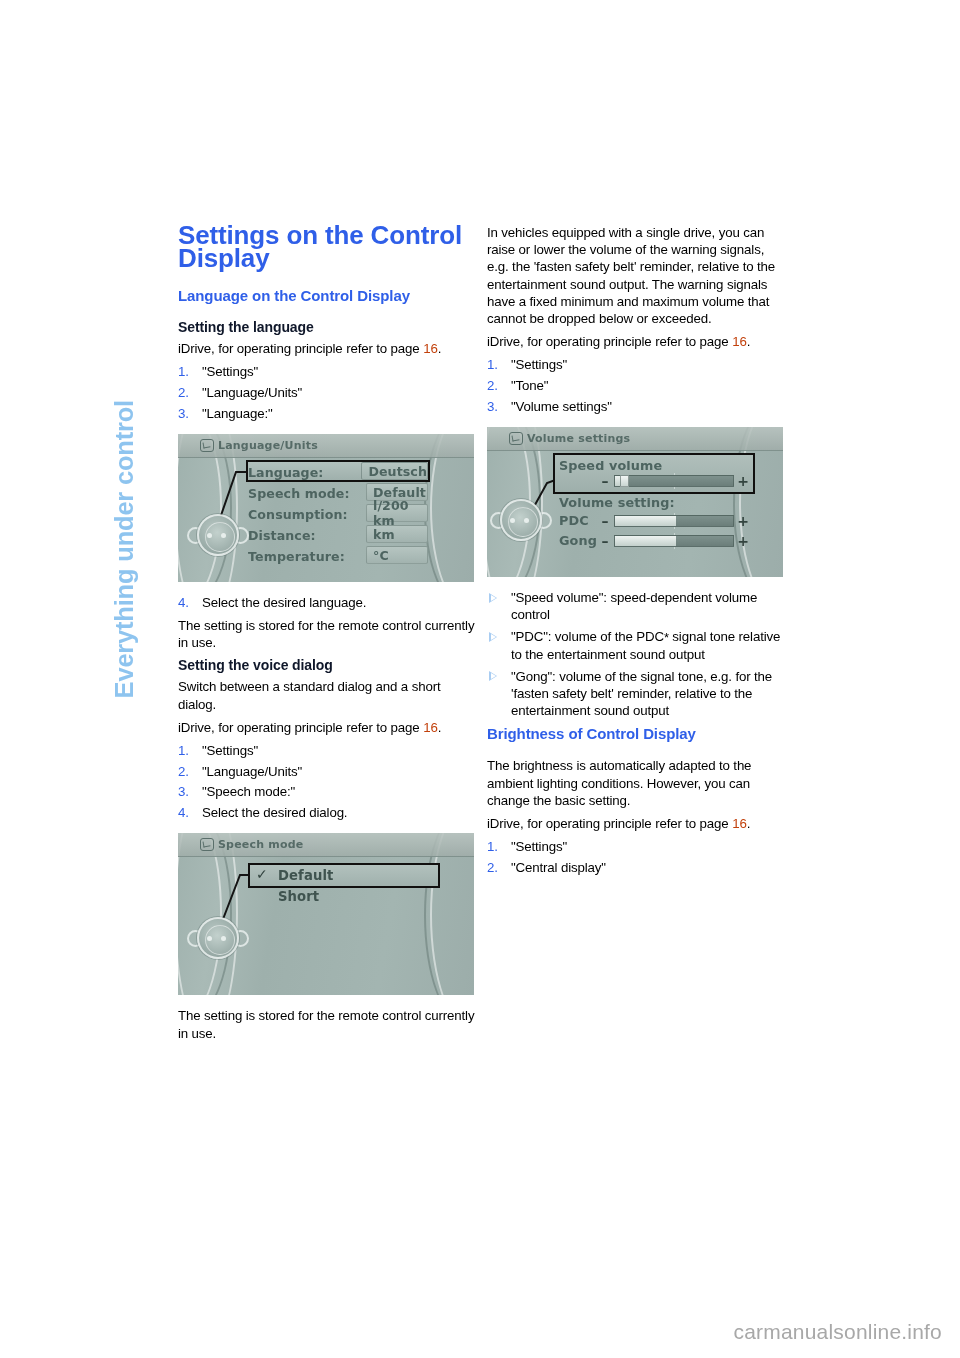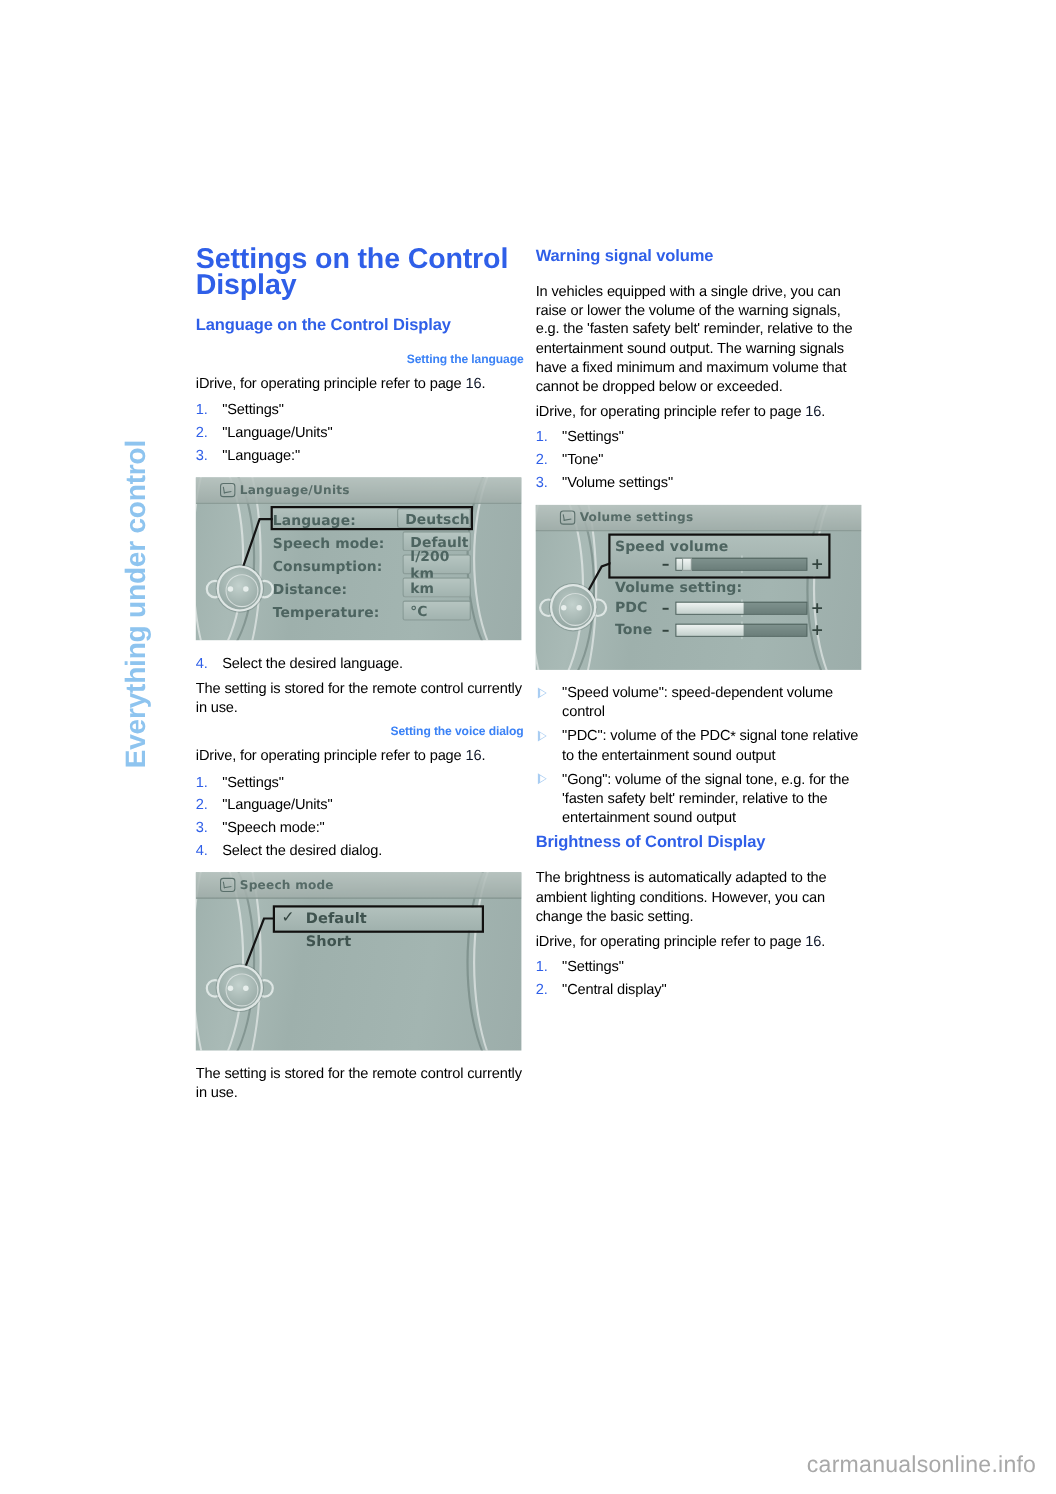--- a/index.html
+++ b/index.html
@@ -69,36 +69,35 @@
   }
   h2.h2 {
     color: #2f5fe8;
     font-size: 15px;
     font-weight: bold;
     line-height: 18px;
     margin: 0 0 14px 0;
     letter-spacing: -0.1px;
   }
   h3.h3 {
-    color: #3b82f6;
-    font-size: 11px;
+    color: #0f172a;
+    font-size: 14px;
     font-weight: bold;
     line-height: 17px;
     margin: 0 0 4px 0;
     letter-spacing: -0.1px;
-    text-align: right;
   }
   p.body {
     color: #000000;
     font-size: 13.3px;
     line-height: 17.2px;
     margin: 0 0 6px 0;
     letter-spacing: -0.15px;
   }
-  .pageref { color: #0f172a; }
+  .pageref { color: #c2410c; }
   .gap-top { margin-top: 14px; }
 
   
   ol.steps {
     margin: 0 0 6px 0;
     padding: 0;
     list-style: none;
   }
   ol.steps li {
     position: relative;
@@ -555,20 +554,21 @@
     </div>
 
     <ol class="steps">
       <li><span class="num">4.</span><span>Select the desired language.</span></li>
     </ol>
 
     <p class="body">The setting is stored for the remote control currently in use.</p>
 
     <h3 class="h3 gap-top">Setting the voice dialog</h3>
 
+    <p class="body">Switch between a standard dialog and a short dialog.</p>
 
     <p class="body"><span>iDrive, for operating principle refer to page </span><span class="pageref">16</span><span>.</span></p>
 
     <ol class="steps">
       <li><span class="num">1.</span><span>"Settings"</span></li>
       <li><span class="num">2.</span><span>"Language/Units"</span></li>
       <li><span class="num">3.</span><span>"Speech mode:"</span></li>
       <li><span class="num">4.</span><span>Select the desired dialog.</span></li>
     </ol>
 
@@ -608,21 +608,20 @@
           <span>Short</span>
         </div>
       </div>
     </div>
 
     <p class="body">The setting is stored for the remote control currently in use.</p>
   </div>
 
   <div class="col col-right">
 
-    <h2 class="h2">Warning signal volume</h2>
 
     <p class="body">In vehicles equipped with a single drive, you can raise or lower the volume of the warning signals, e.g. the 'fasten safety belt' reminder, relative to the entertainment sound output. The warning signals have a fixed minimum and maximum volume that cannot be dropped below or exceeded.</p>
 
     <p class="body"><span>iDrive, for operating principle refer to page </span><span class="pageref">16</span><span>.</span></p>
 
     <ol class="steps">
       <li><span class="num">1.</span><span>"Settings"</span></li>
       <li><span class="num">2.</span><span>"Tone"</span></li>
       <li><span class="num">3.</span><span>"Volume settings"</span></li>
     </ol>
@@ -675,21 +674,21 @@
             <span class="name">PDC</span>
             <span class="minus">–</span>
             <span class="track">
               <span class="fill" style="width:52%;"></span>
               <span class="tick t"></span>
               <span class="tick b"></span>
             </span>
             <span class="plus">+</span>
           </div>
           <div class="slider-line" style="margin-top:5px;">
-            <span class="name">Tone</span>
+            <span class="name">Gong</span>
             <span class="minus">–</span>
             <span class="track">
               <span class="fill" style="width:52%;"></span>
               <span class="tick t"></span>
               <span class="tick b"></span>
             </span>
             <span class="plus">+</span>
           </div>
         </div>
       </div>

